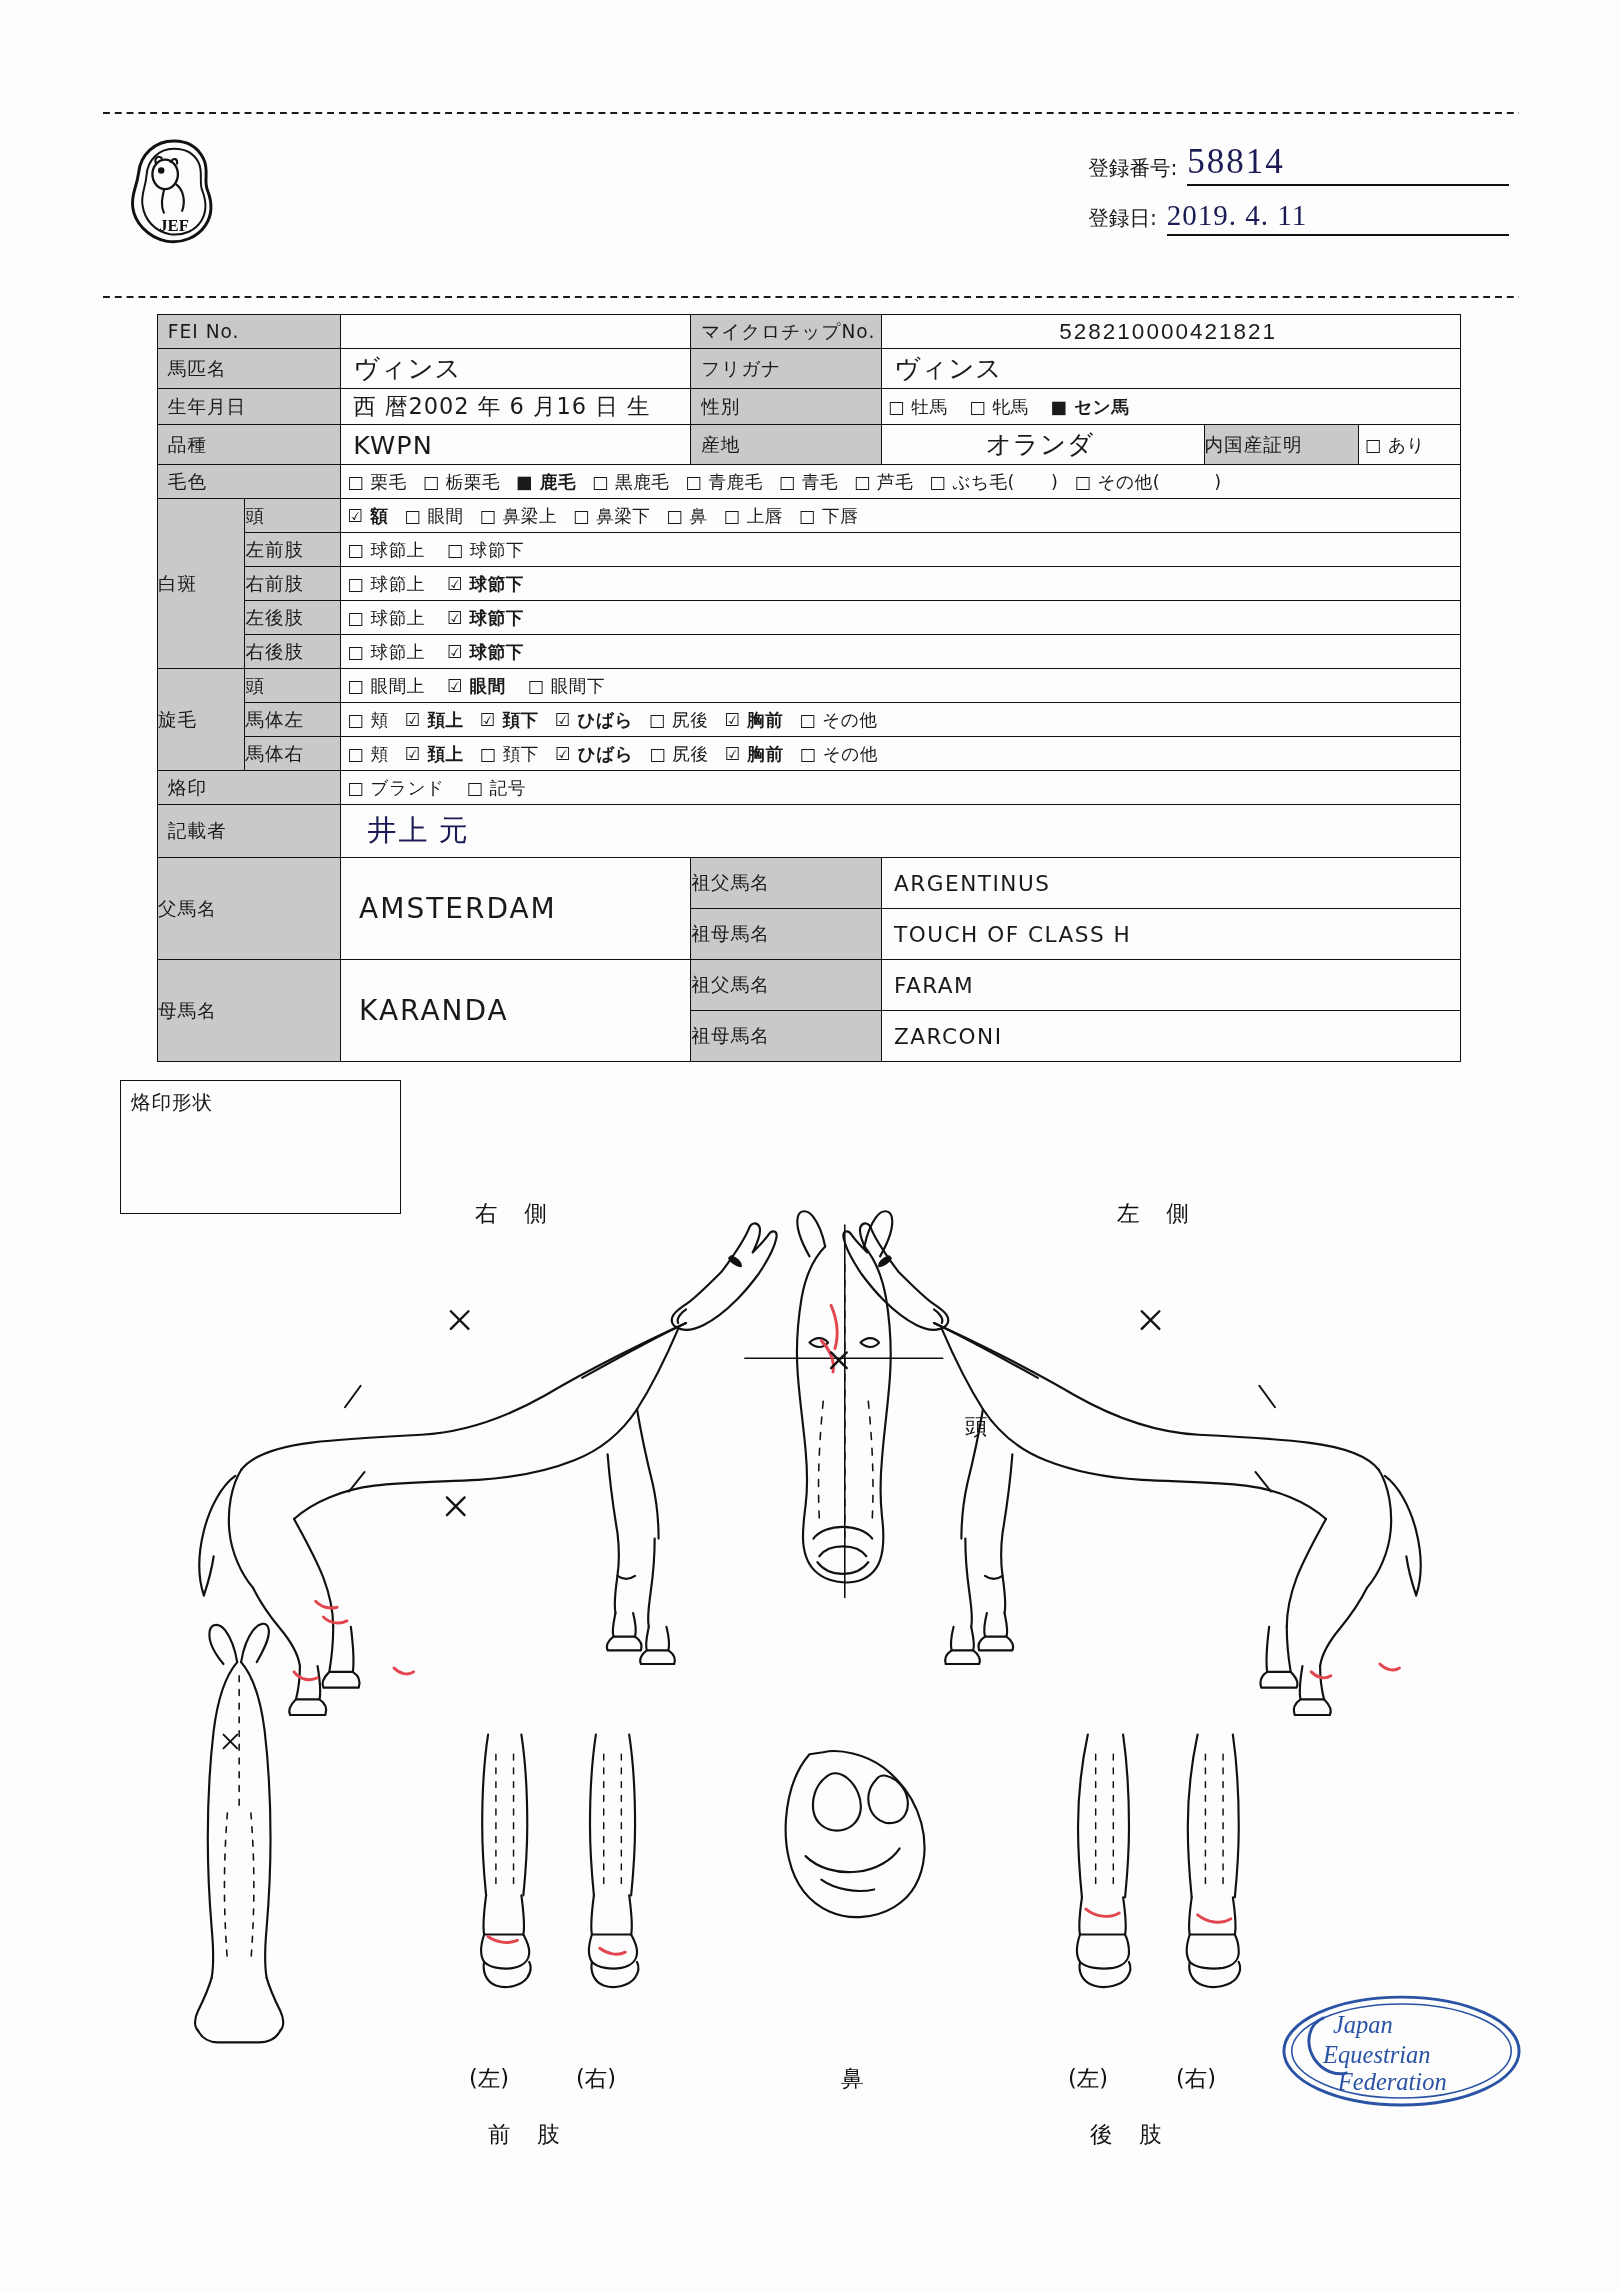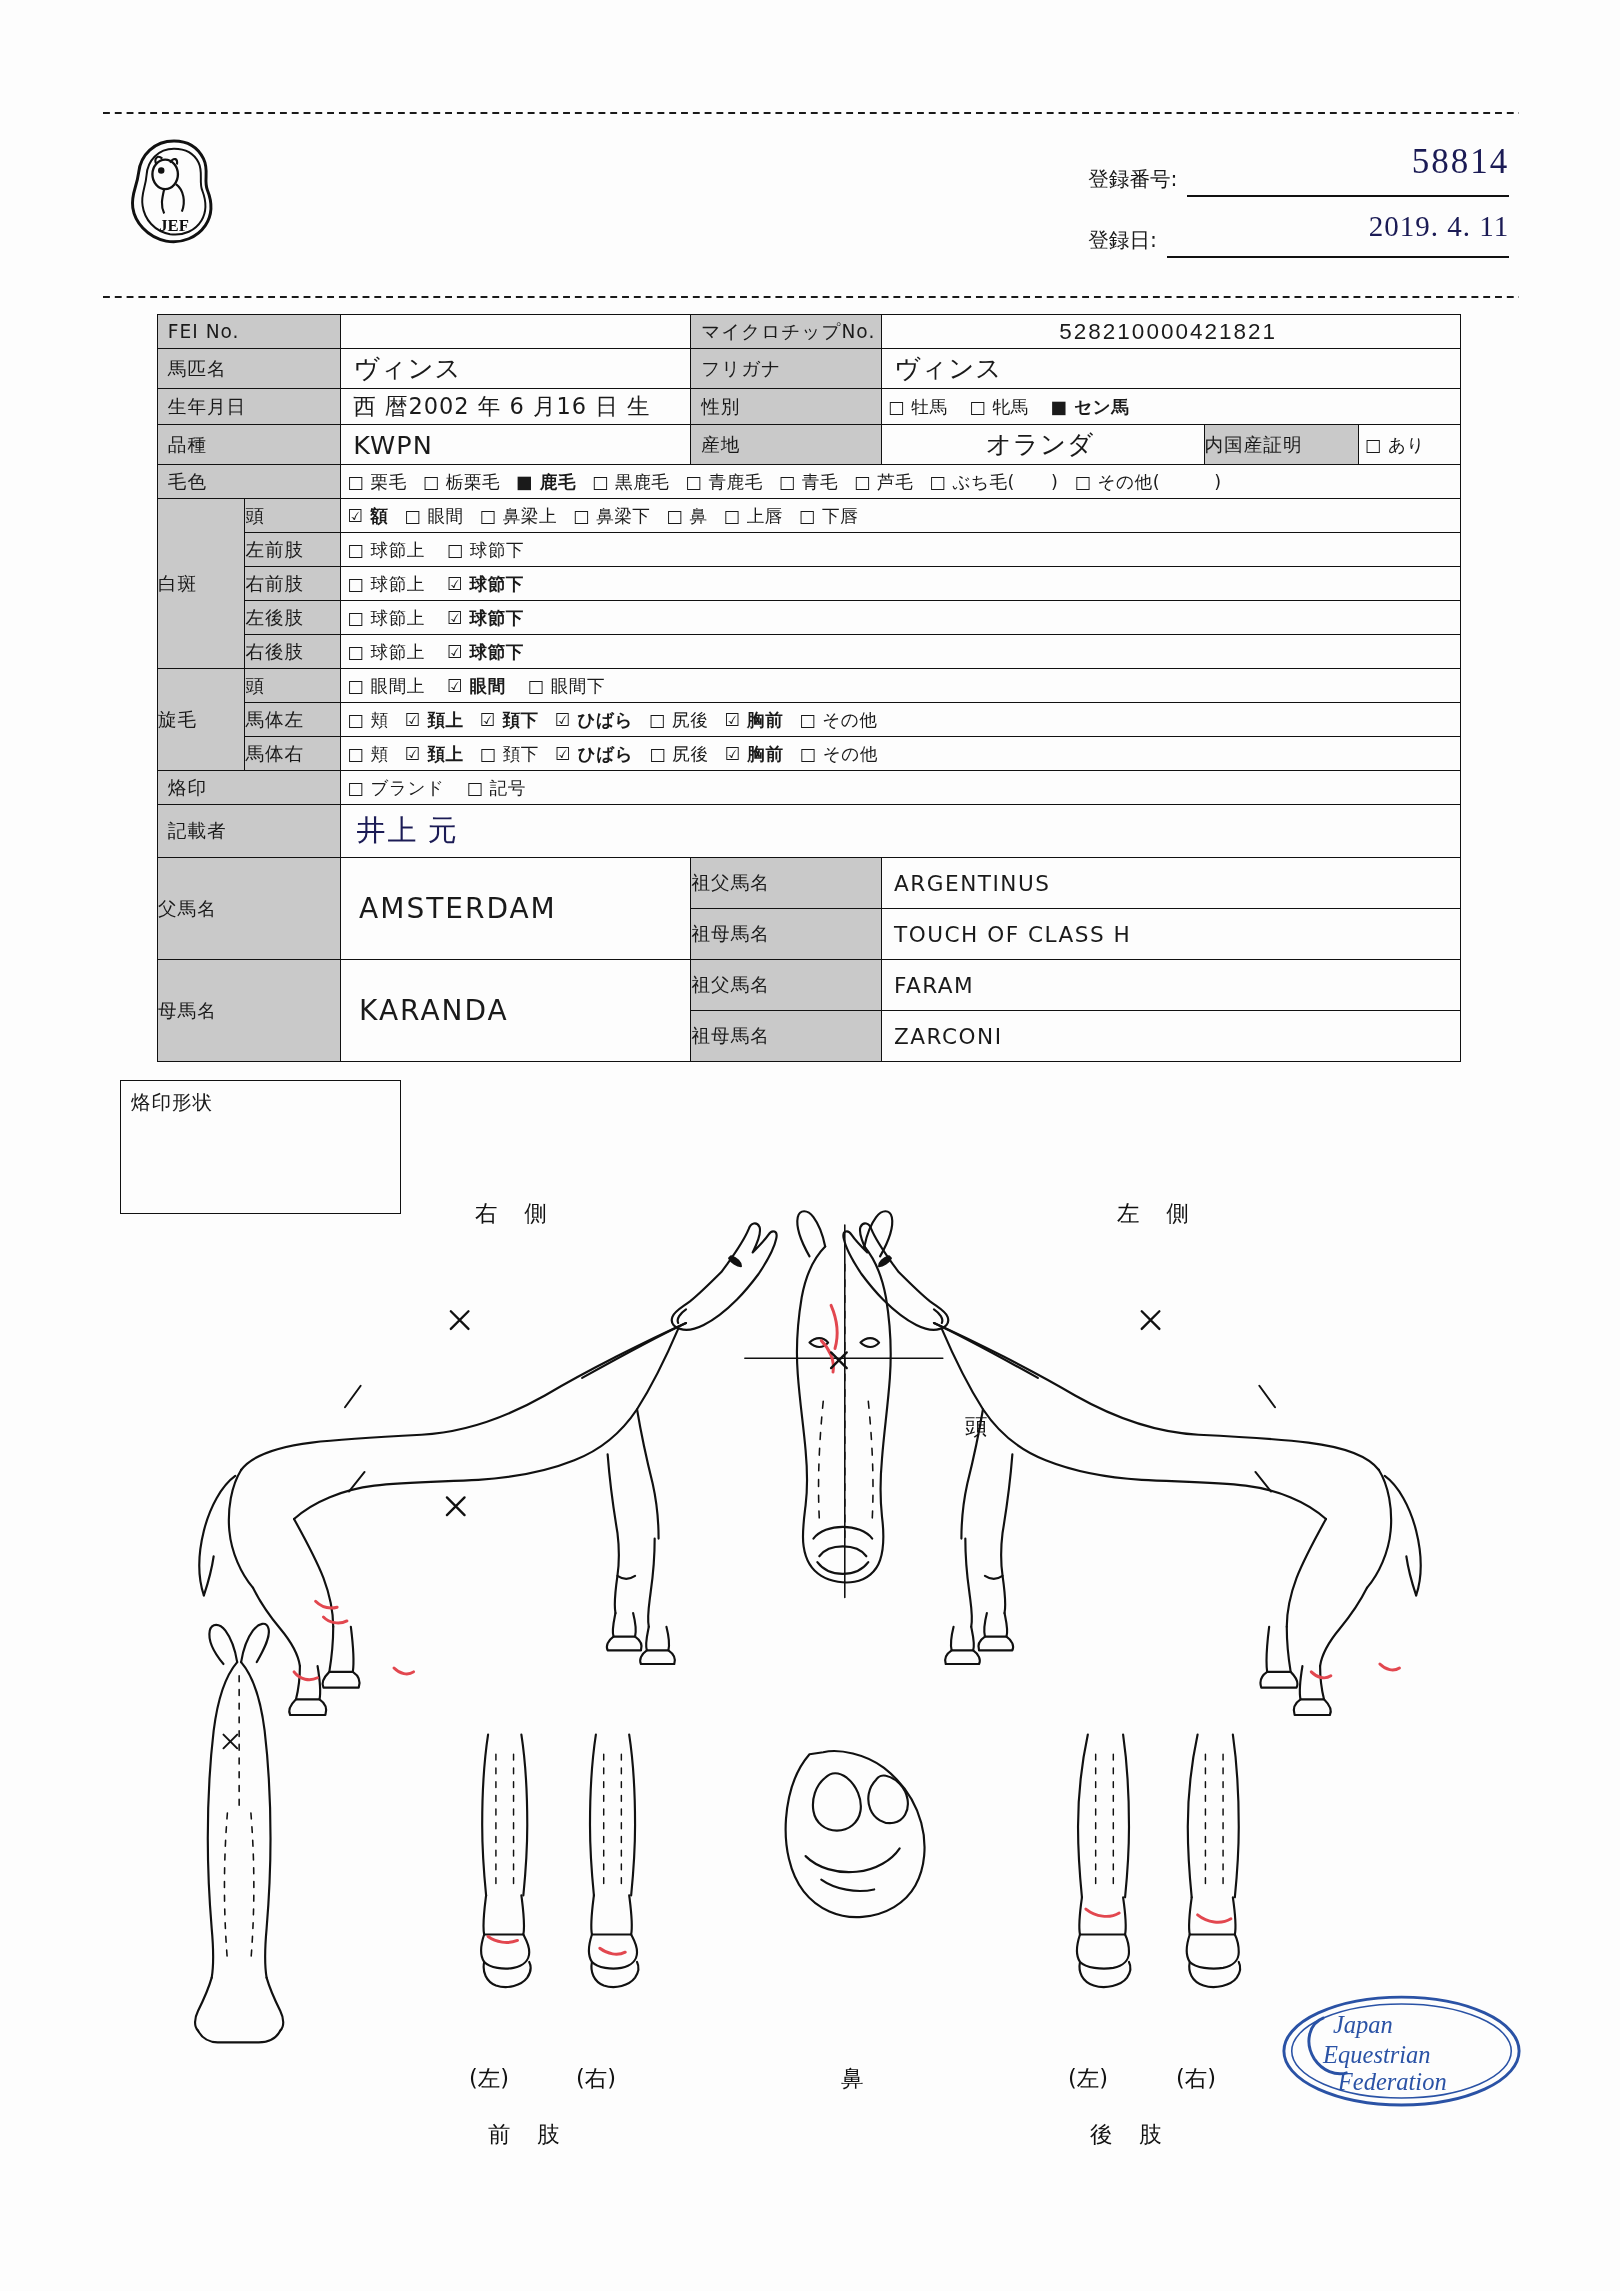--- a/index.html
+++ b/index.html
@@ -108,26 +108,26 @@
   .reg-label {
     font-size: 20.6px;
     font-family: "DejaVu Sans", sans-serif;
     white-space: nowrap;
     padding-bottom: 3.9px;
   }
   .reg-value {
     flex: 1;
     border-bottom: 2px solid #111;
     margin-left: 9.8px;
-    text-align: right;
+    text-align: left;
     font-family: "Liberation Serif", serif;
     font-size: 35px;
     letter-spacing: 2px;
     color: #1b1b55;
-    padding-bottom: 13px;
+    padding-bottom: 2px;
   }
   .reg-value.date {
     font-size: 29px;
     letter-spacing: 1px;
   }
 
   
   .tbl {
     position: absolute;
     left: 157px;
@@ -406,21 +406,21 @@
     <tr>
       <td class="hdr" colspan="2">烙印</td>
       <td class="chk" colspan="5">
         <span class="opt">□ ブランド</span>
         <span class="opt">□ 記号</span>
       </td>
     </tr>
 
     <tr style="height:53px">
       <td class="hdr" colspan="2">記載者</td>
-      <td class="handwrite" colspan="5" style="padding-left:15px">井上 元</td>
+      <td class="handwrite" colspan="5" style="padding-left:26px">井上 元</td>
     </tr>
 
     <tr style="height:51px">
       <td class="hdr c" colspan="2" rowspan="2">父馬名</td>
       <td class="pedigree-name" rowspan="2">AMSTERDAM</td>
       <td class="hdr c">祖父馬名</td>
       <td class="pedigree-val" colspan="3">ARGENTINUS</td>
     </tr>
     <tr style="height:51px">
       <td class="hdr c">祖母馬名</td>

